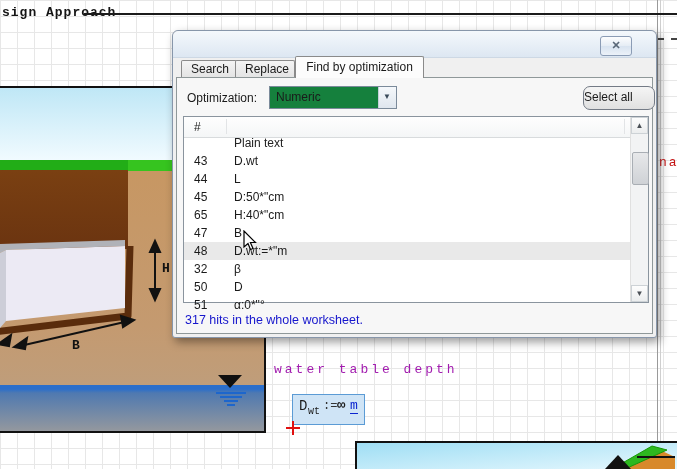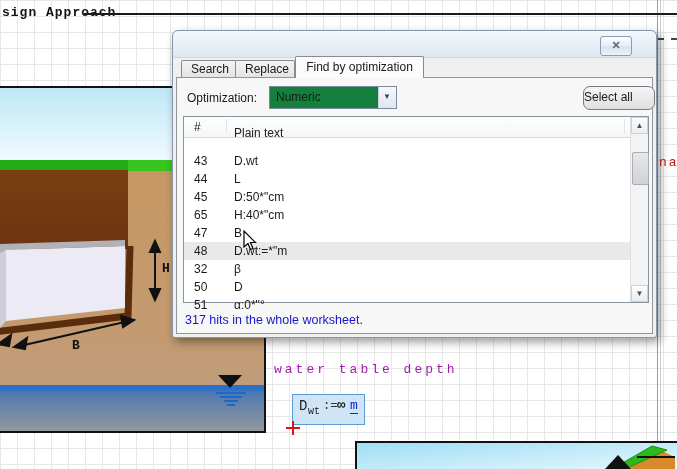--- a/index.html
+++ b/index.html
@@ -74,21 +74,21 @@
   #combo .val{position:absolute;left:6px;top:3px;}
   #combo .arrowbox{position:absolute;right:0;top:0;width:17px;height:100%;
     background:linear-gradient(#f5f8fb,#dfe6ee);border-left:1px solid #c6d0da;}
   #combo .arrowbox span{position:absolute;left:4px;top:5px;font-size:8px;color:#3a4a5a;}
   #selectall{left:410px;top:55px;width:70px;height:22px;border:1px solid #747b86;border-radius:7px;
     background:linear-gradient(#f5f5f5,#e0e0e0);line-height:20px;}
   #list{left:10px;top:85px;width:466px;height:187px;background:#fff;border:1px solid #8a949e;box-sizing:border-box;}
   #listheader{left:0;top:0;width:448px;height:20px;background:linear-gradient(#fefefe,#f4f6f7);
     border-bottom:1px solid #d8dbdd;}
   #listheader .h1{position:absolute;left:10px;top:3px;color:#222;}
-  #listheader .h2{position:absolute;left:50px;top:9px;color:#222;}
+  #listheader .h2{position:absolute;left:50px;top:19px;color:#222;}
   #listheader .sep1{position:absolute;left:42px;top:2px;width:1px;height:15px;background:#e2e4e6;}
   #listheader .sep2{position:absolute;left:440px;top:2px;width:1px;height:15px;background:#e2e4e6;}
   #listrows{left:0;top:20px;width:448px;height:165px;overflow:hidden;margin-top:15px;}
   .lrow{position:relative;height:18px;line-height:18px;}
   .lrow.sel{background:#e9e9e9;}
   .lrow .col-num{position:absolute;left:10px;}
   .lrow .col-text{position:absolute;left:50px;}
   #vscroll{right:0;top:0;width:17px;height:185px;background:#f2f3f4;border-left:1px solid #e0e0e0;}
   .sbtn{left:0;width:17px;height:17px;background:linear-gradient(#fdfdfd,#ebedee);border:1px solid #cdd2d6;
     box-sizing:border-box;text-align:center;font-size:8px;color:#4a4f55;line-height:15px;}

